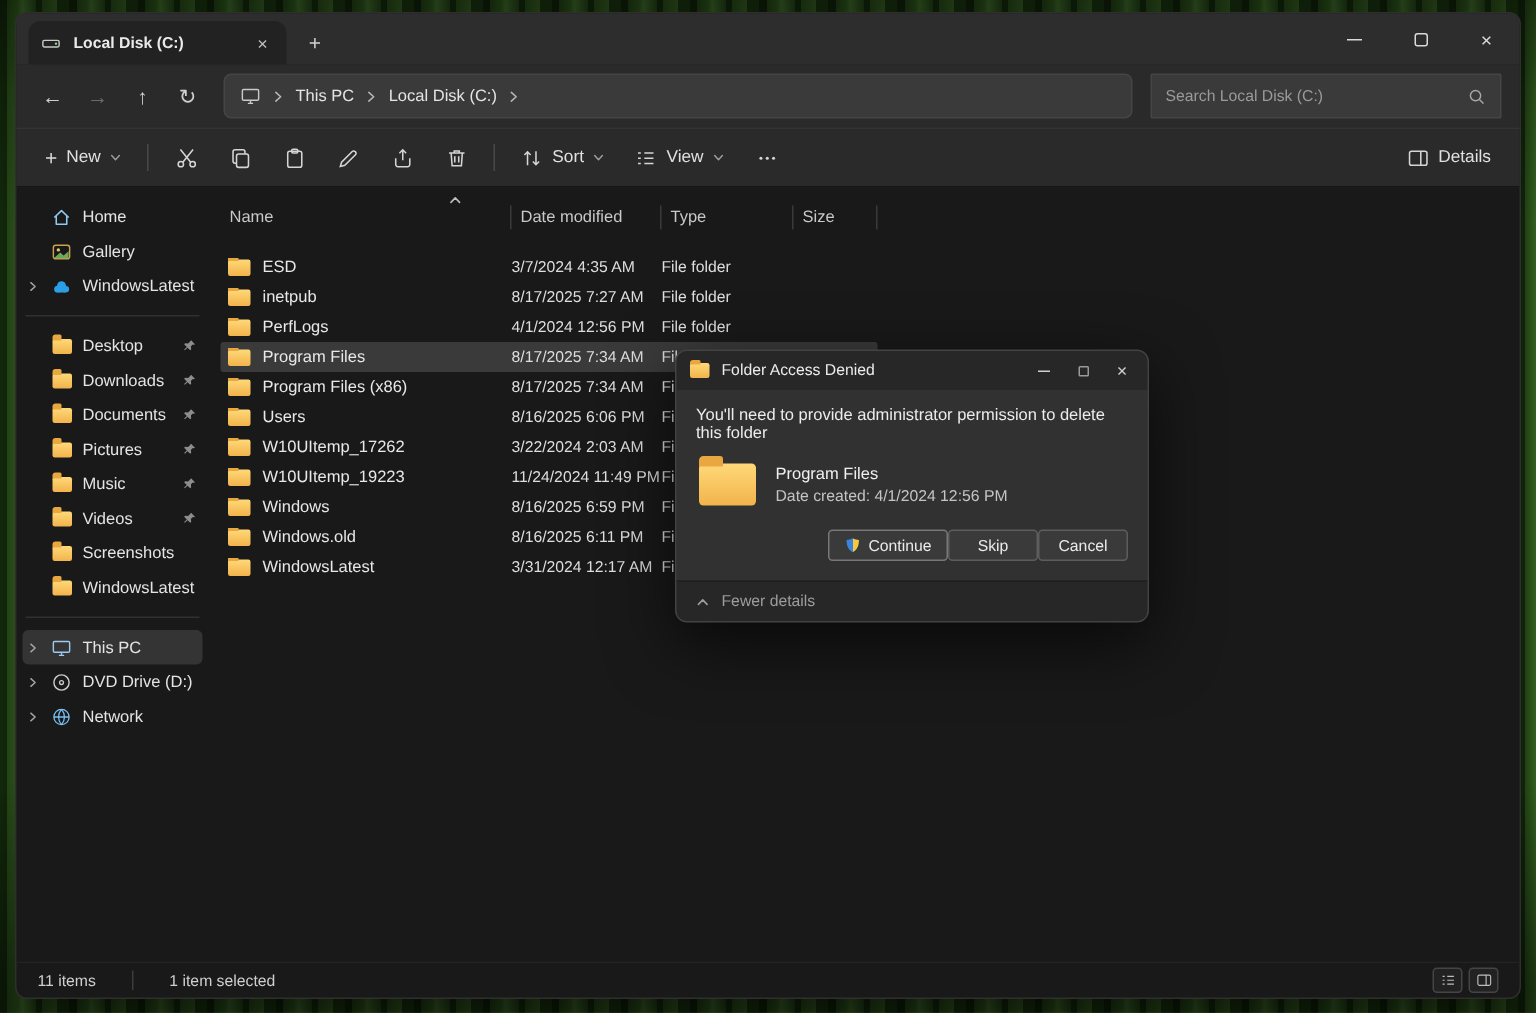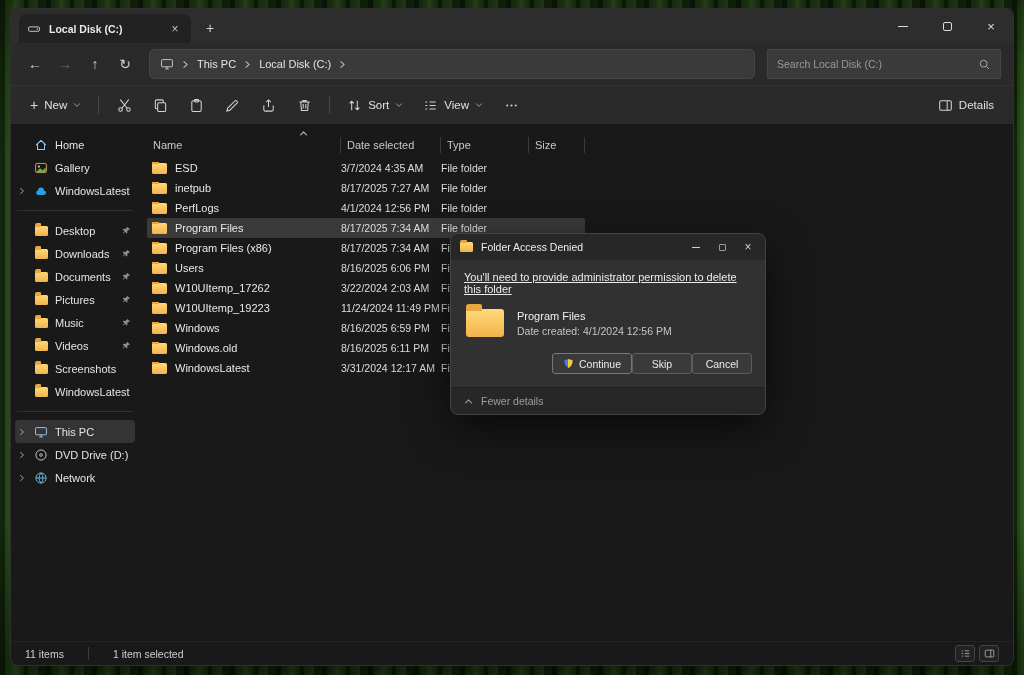--- a/index.html
+++ b/index.html
@@ -83,21 +83,21 @@
   .pin { width: 9px; height: 9px; flex: 0 0 9px; color: #8d8d8d; }
   .sdiv { height: 1px; background: #303030; margin: 8px 2px; }
 
   .fold { width: 15px; height: 11px; position: relative; background: linear-gradient(180deg, #ffd978 0%, #f2b34c 100%); border-radius: 1.5px; flex: 0 0 15px; }
   .fold::before { content: ""; position: absolute; top: -2.5px; left: 0; width: 6.5px; height: 3.5px; background: #e9a83f; border-radius: 2px 1px 0 0; }
   .fold.mini { width: 13px; height: 10px; flex-basis: 13px; }
   .fold.big { width: 38px; height: 28px; flex: 0 0 38px; border-radius: 3px; }
   .fold.big::before { width: 16px; height: 7px; top: -5px; border-radius: 3px 2px 0 0; }
 
   .main { flex: 1; padding: 6px 8px 0 8px; min-width: 0; }
-  .listhead { display: flex; height: 20px; align-items: center; color: #c8c8c8; font-size: 11px; position: relative; margin-bottom: 3px; margin-top: 4px; }
+  .listhead { display: flex; height: 20px; align-items: center; color: #c8c8c8; font-size: 11px; position: relative; margin-bottom: 13px; margin-top: 4px; }
   .hc { height: 16px; line-height: 16px; border-right: 1px solid #3a3a3a; padding-left: 6px; white-space: nowrap; overflow: hidden; }
   .hc.hname { width: 194px; }
   .hc.hdate { width: 100px; }
   .hc.htype { width: 88px; }
   .hc.hsize { width: 56px; }
   .sortcaret { position: absolute; left: 152px; top: -6px; width: 9px; height: 9px; color: #bdbdbd; }
 
   .row { display: flex; align-items: center; height: 20px; font-size: 11px; border-radius: 2px; width: 438px; }
   .row.sel { background: #3a3a3a; }
   .cell { overflow: hidden; white-space: nowrap; }
@@ -107,21 +107,21 @@
   .cell.csize { width: 56px; font-size: 10.5px; }
 
   
   .dialog { position: absolute; left: 439px; top: 108px; width: 316px; border-radius: 8px; background: #313131; box-shadow: 0 14px 44px rgba(0,0,0,.65); border: 1px solid #434343; overflow: hidden; font-size: 11px; z-index: 5; }
   .dlg-title { height: 26px; display: flex; align-items: center; gap: 8px; padding: 0 4px 0 9px; background: #272727; font-size: 10.5px; color: #ececec; }
   .dlg-controls { margin-left: auto; display: flex; }
   .dlg-cbtn { width: 26px; height: 22px; display: flex; align-items: center; justify-content: center; color: #cfcfcf; font-size: 12px; }
   .dmline { width: 8px; height: 1px; background: #cfcfcf; display: block; }
   .dmbox { width: 7px; height: 7px; border: 1px solid #9a9a9a; border-radius: 1px; display: block; }
   .dlg-body { padding: 11px 13px 13px; background: #313131; }
-  .dlg-msg { color: #ececec; font-size: 11px; margin-bottom: 14px; text-decoration: underline; }
+  .dlg-msg { color: #ececec; font-size: 11px; margin-bottom: 14px; }
   .dlg-folder { display: flex; align-items: center; gap: 13px; margin-bottom: 16px; padding-left: 2px; }
   .dlg-fname { font-size: 11px; color: #f0f0f0; }
   .dlg-fdate { color: #c4c4c4; font-size: 10.5px; margin-top: 3px; }
   .dlg-btns { display: flex; justify-content: flex-end; }
   .dbtn { min-width: 60px; height: 21px; background: #3a3a3a; border: 1px solid #5d5d5d; border-radius: 3px; color: #ebebeb; font-size: 10.5px; display: flex; align-items: center; justify-content: center; gap: 5px; font-family: inherit; padding: 0 10px; }
   .dbtn.primary { border-color: #777777; }
   .shield { width: 11px; height: 11px; }
   .dlg-foot { height: 27px; display: flex; align-items: center; gap: 8px; padding: 0 13px; background: #272727; border-top: 1px solid #1f1f1f; color: #9d9d9d; font-size: 10.5px; }
   .dlg-foot svg { width: 9px; height: 9px; }
 
@@ -522,21 +522,21 @@
         <span class="slabel">Network</span>
       </div>
     </aside>
 
     <section class="main">
       <div class="listhead">
         <svg class="ic sortcaret">
             <use href="#i-chev-u"></use>
           </svg>
         <div class="hc hname">Name</div>
-        <div class="hc hdate">Date selected</div>
+        <div class="hc hdate">Date modified</div>
         <div class="hc htype">Type</div>
         <div class="hc hsize">Size</div>
       </div>
 
       <div class="row">
         <span class="cell cname">
             <span class="fold"></span>
             <span>ESD</span>
           </span>
         <span class="cell cdate">3/7/2024 4:35 AM</span>

